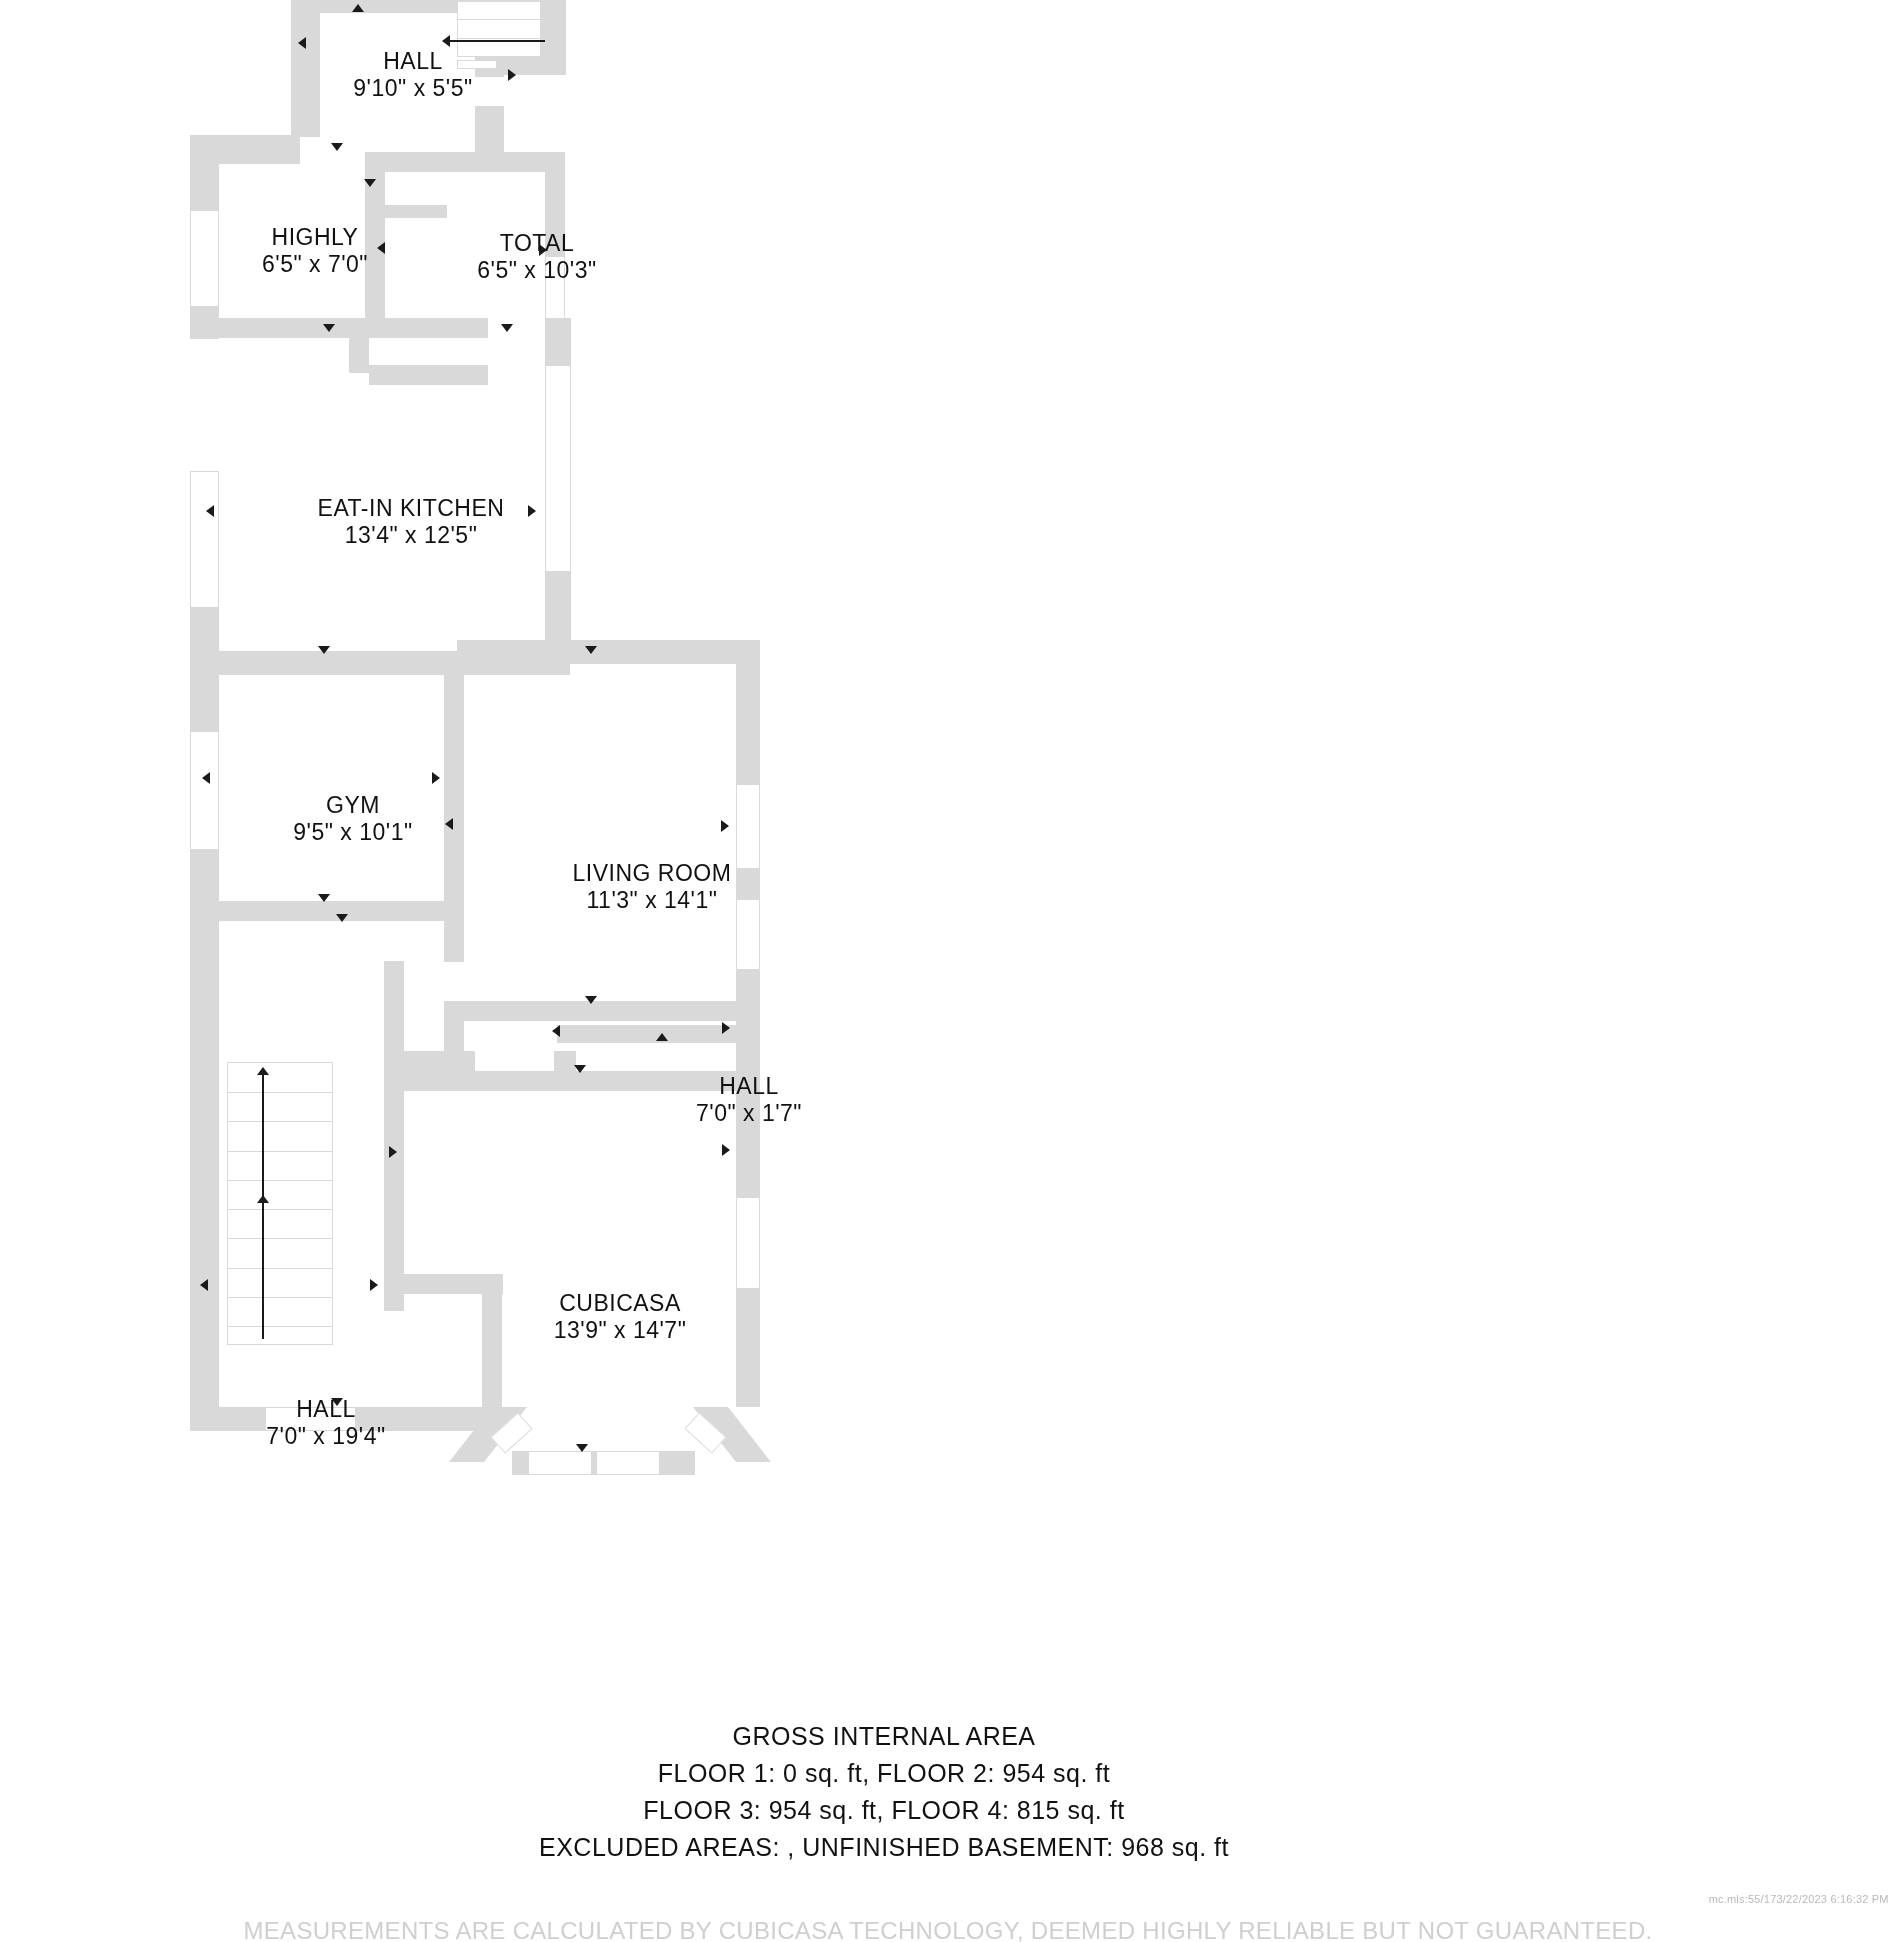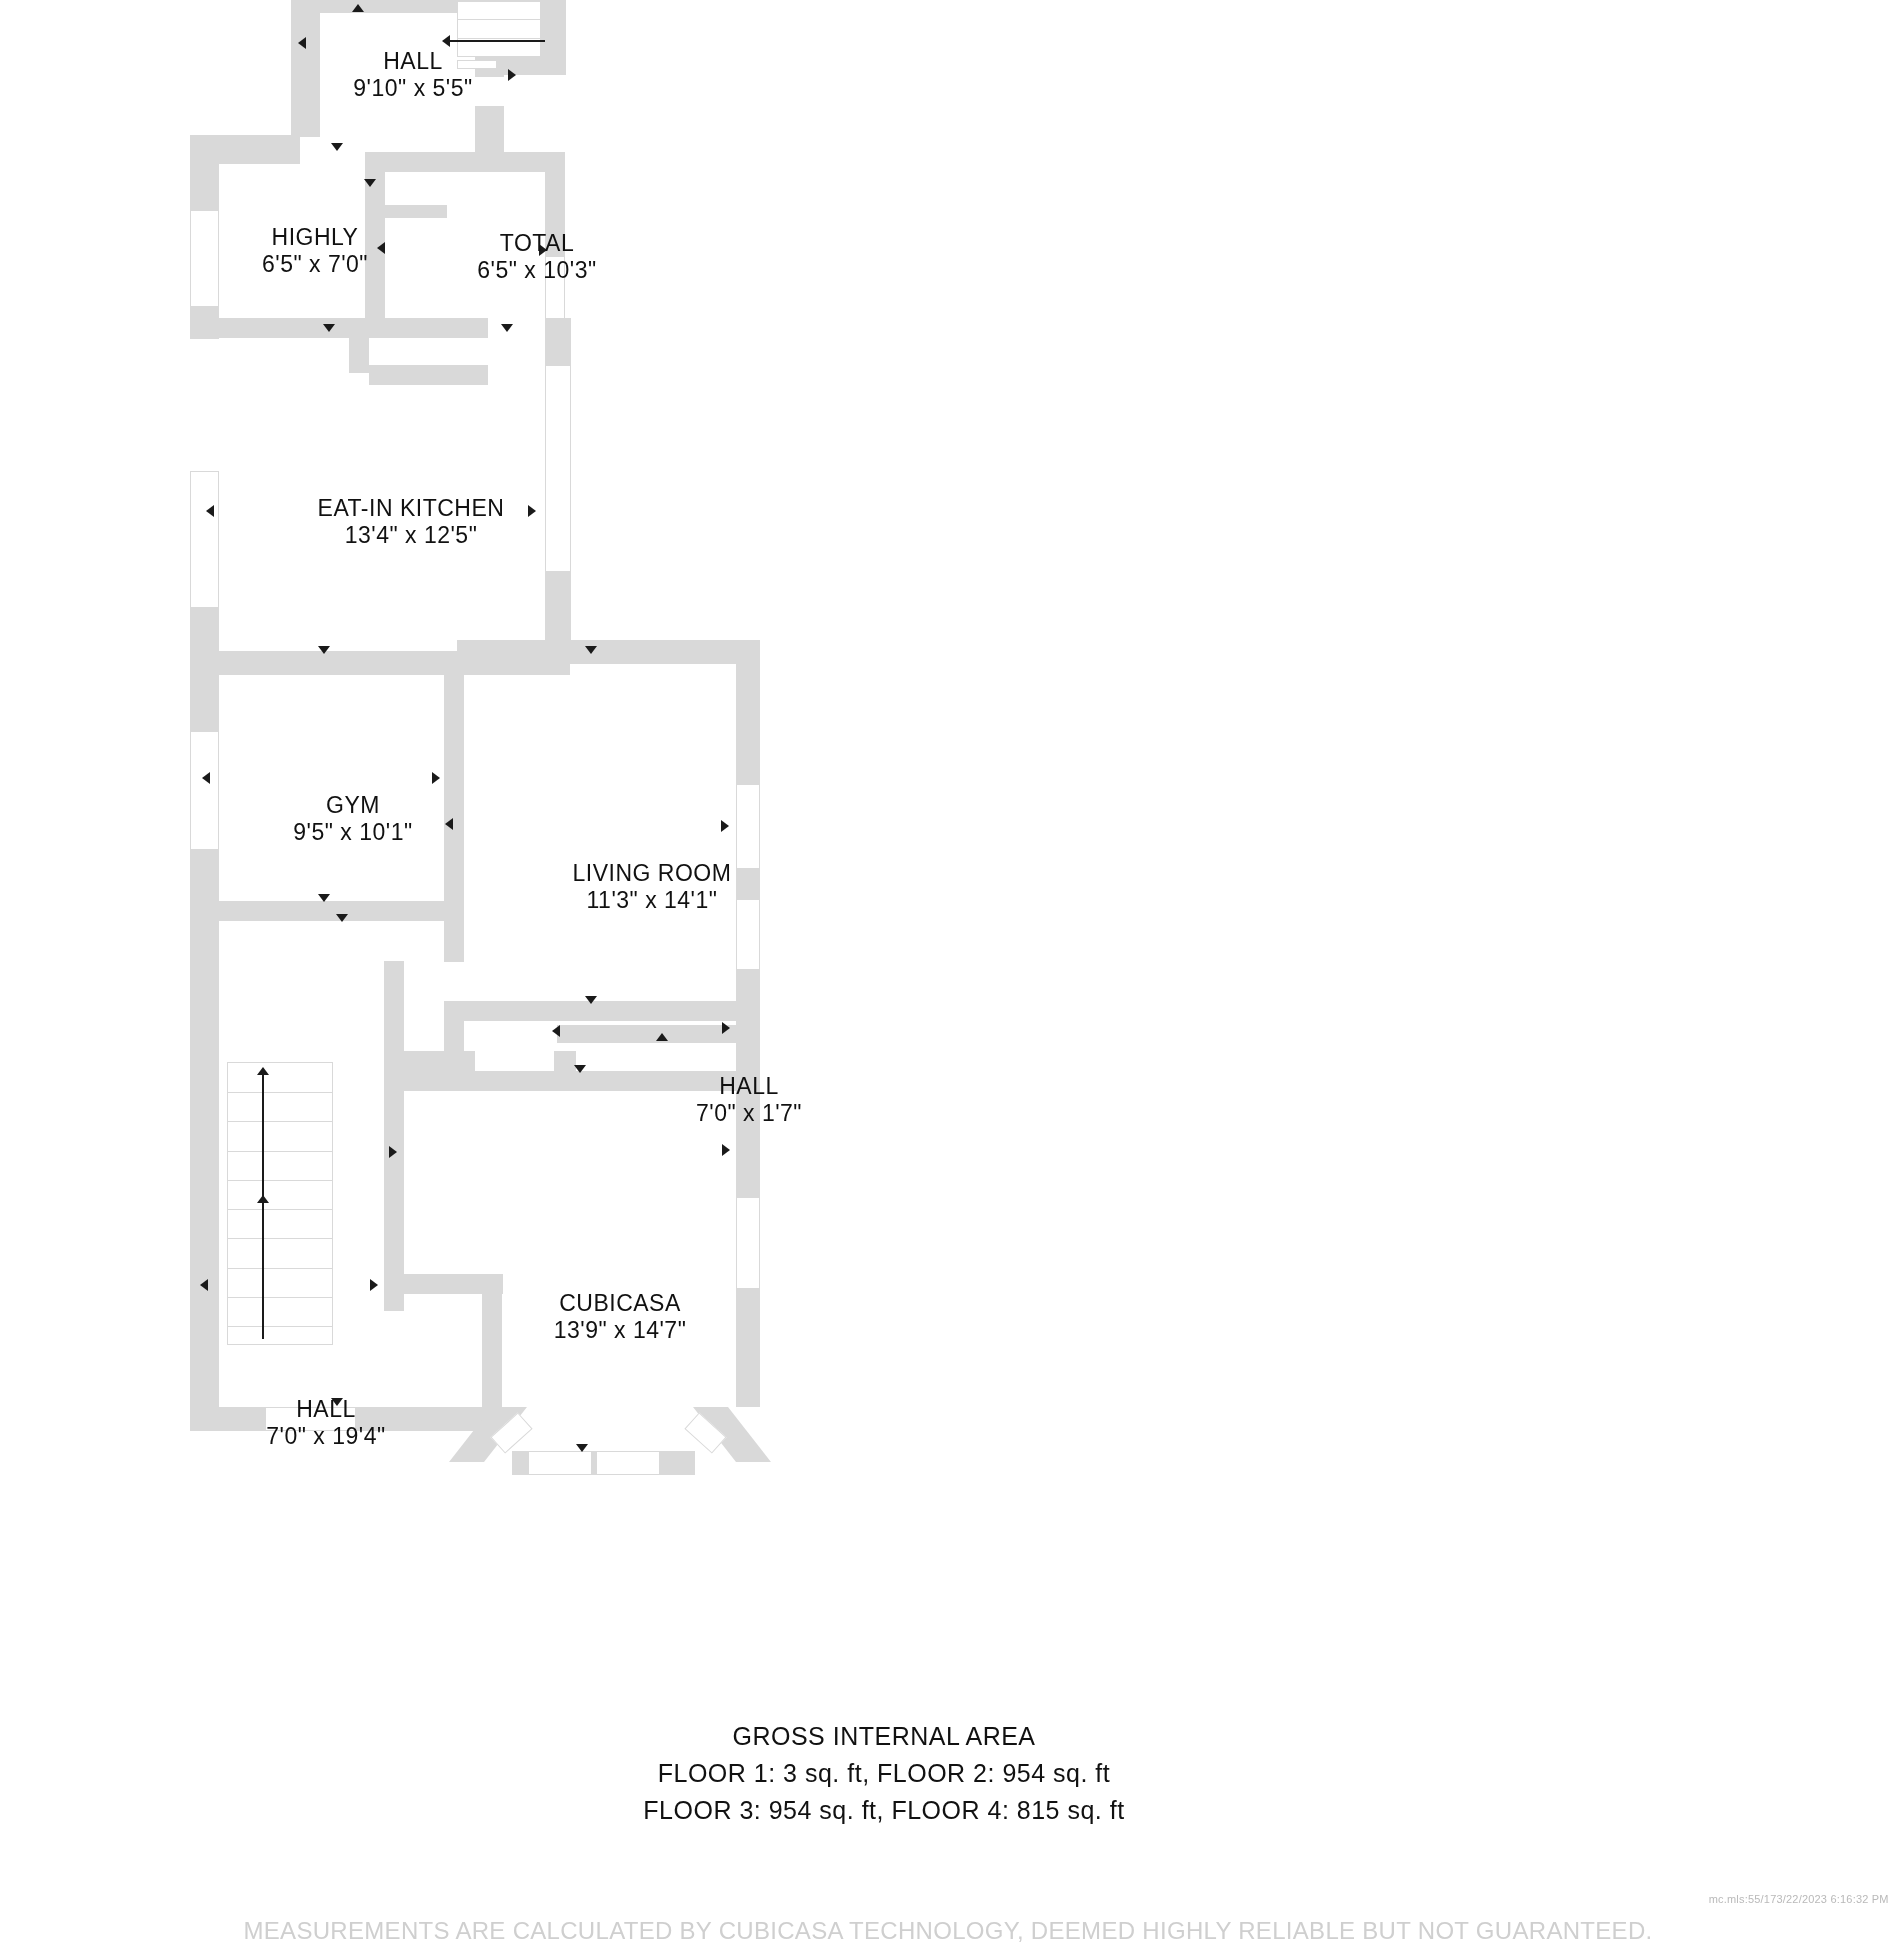--- a/index.html
+++ b/index.html
@@ -319,19 +319,20 @@
   </div>
   <div class="room-label" style="left:326px; top:1396px;">
     <span class="name">HALL</span>
     <span class="dims">7'0" x 19'4"</span>
   </div>
 
 </div>
 
 <div id="footer">
   <div class="line">GROSS INTERNAL AREA</div>
-  <div class="line">FLOOR 1: 3 sq. ft, FLOOR 2: 954 sq. ft</div>
+  <div class="line">FLOOR 1: 0 sq. ft, FLOOR 2: 954 sq. ft</div>
   <div class="line">FLOOR 3: 954 sq. ft, FLOOR 4: 815 sq. ft</div>
+  <div class="line">EXCLUDED AREAS: , UNFINISHED BASEMENT: 968 sq. ft</div>
 </div>
 
 <div id="disclaimer">MEASUREMENTS ARE CALCULATED BY CUBICASA TECHNOLOGY, DEEMED HIGHLY RELIABLE BUT NOT GUARANTEED.</div>
 <div id="watermark">mc.mls:55/173/22/2023 6:16:32 PM</div>
 
 
 </body></html>

